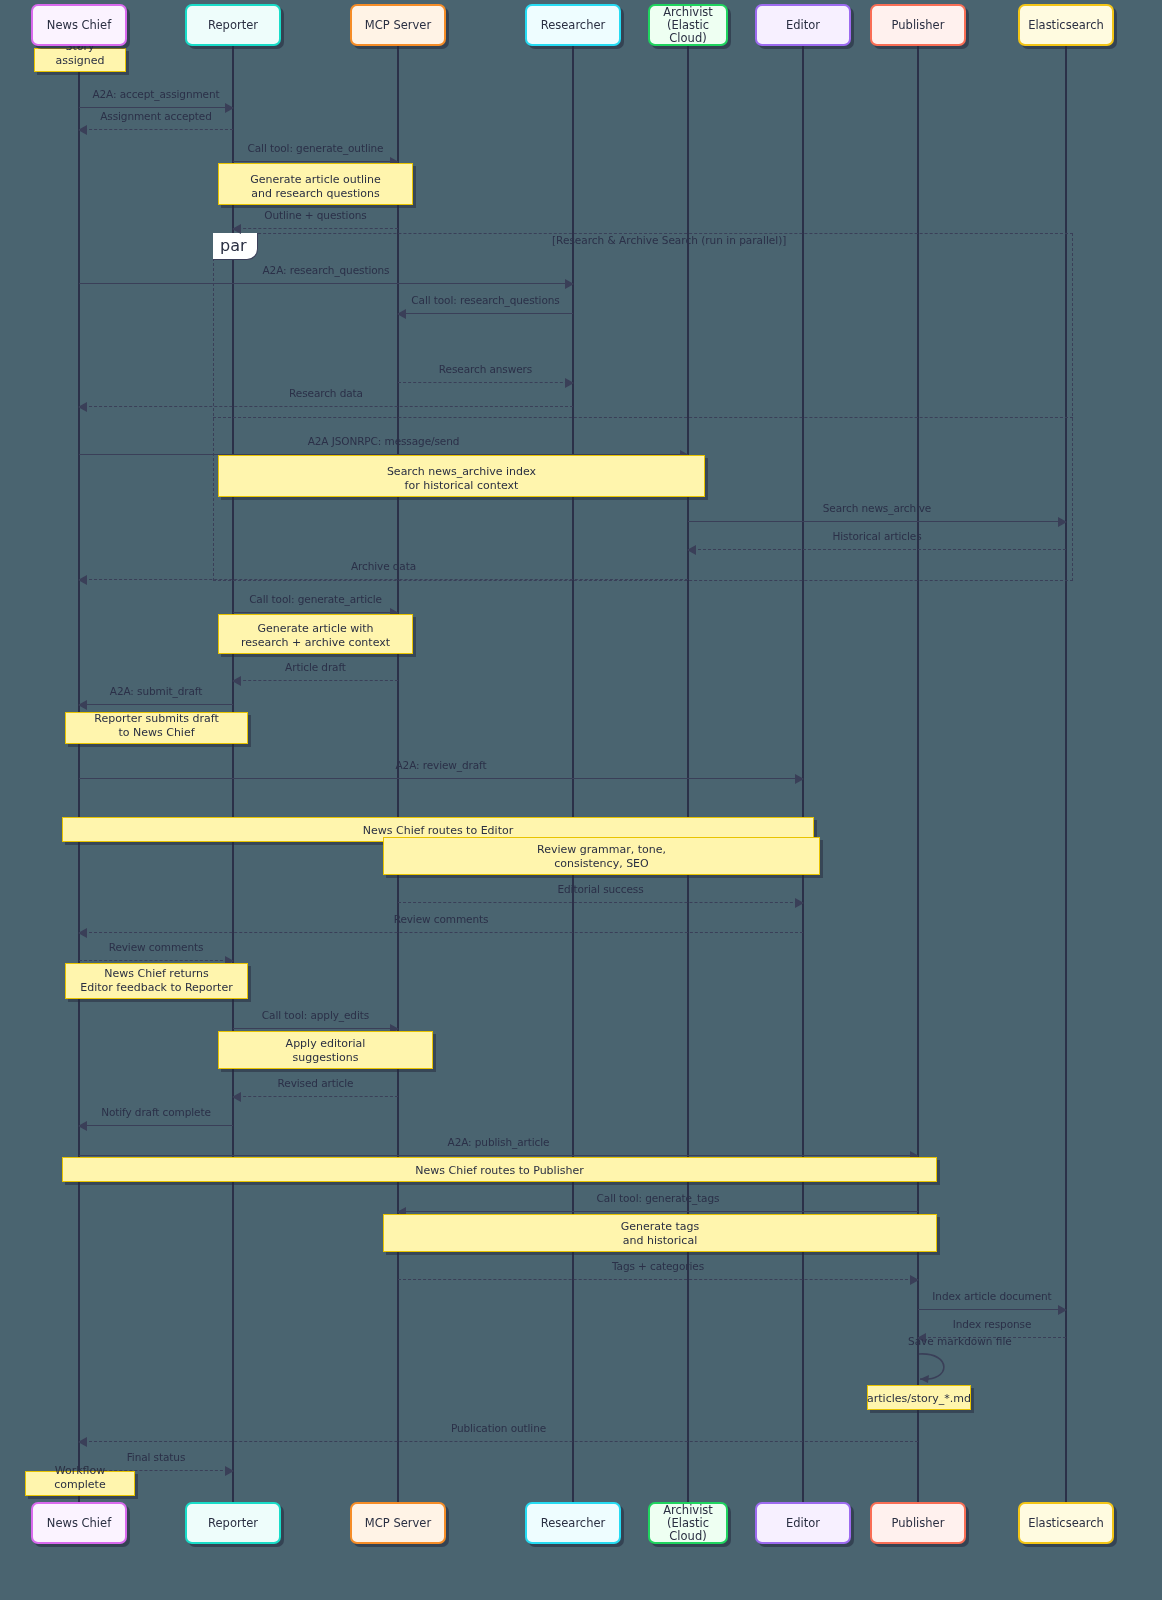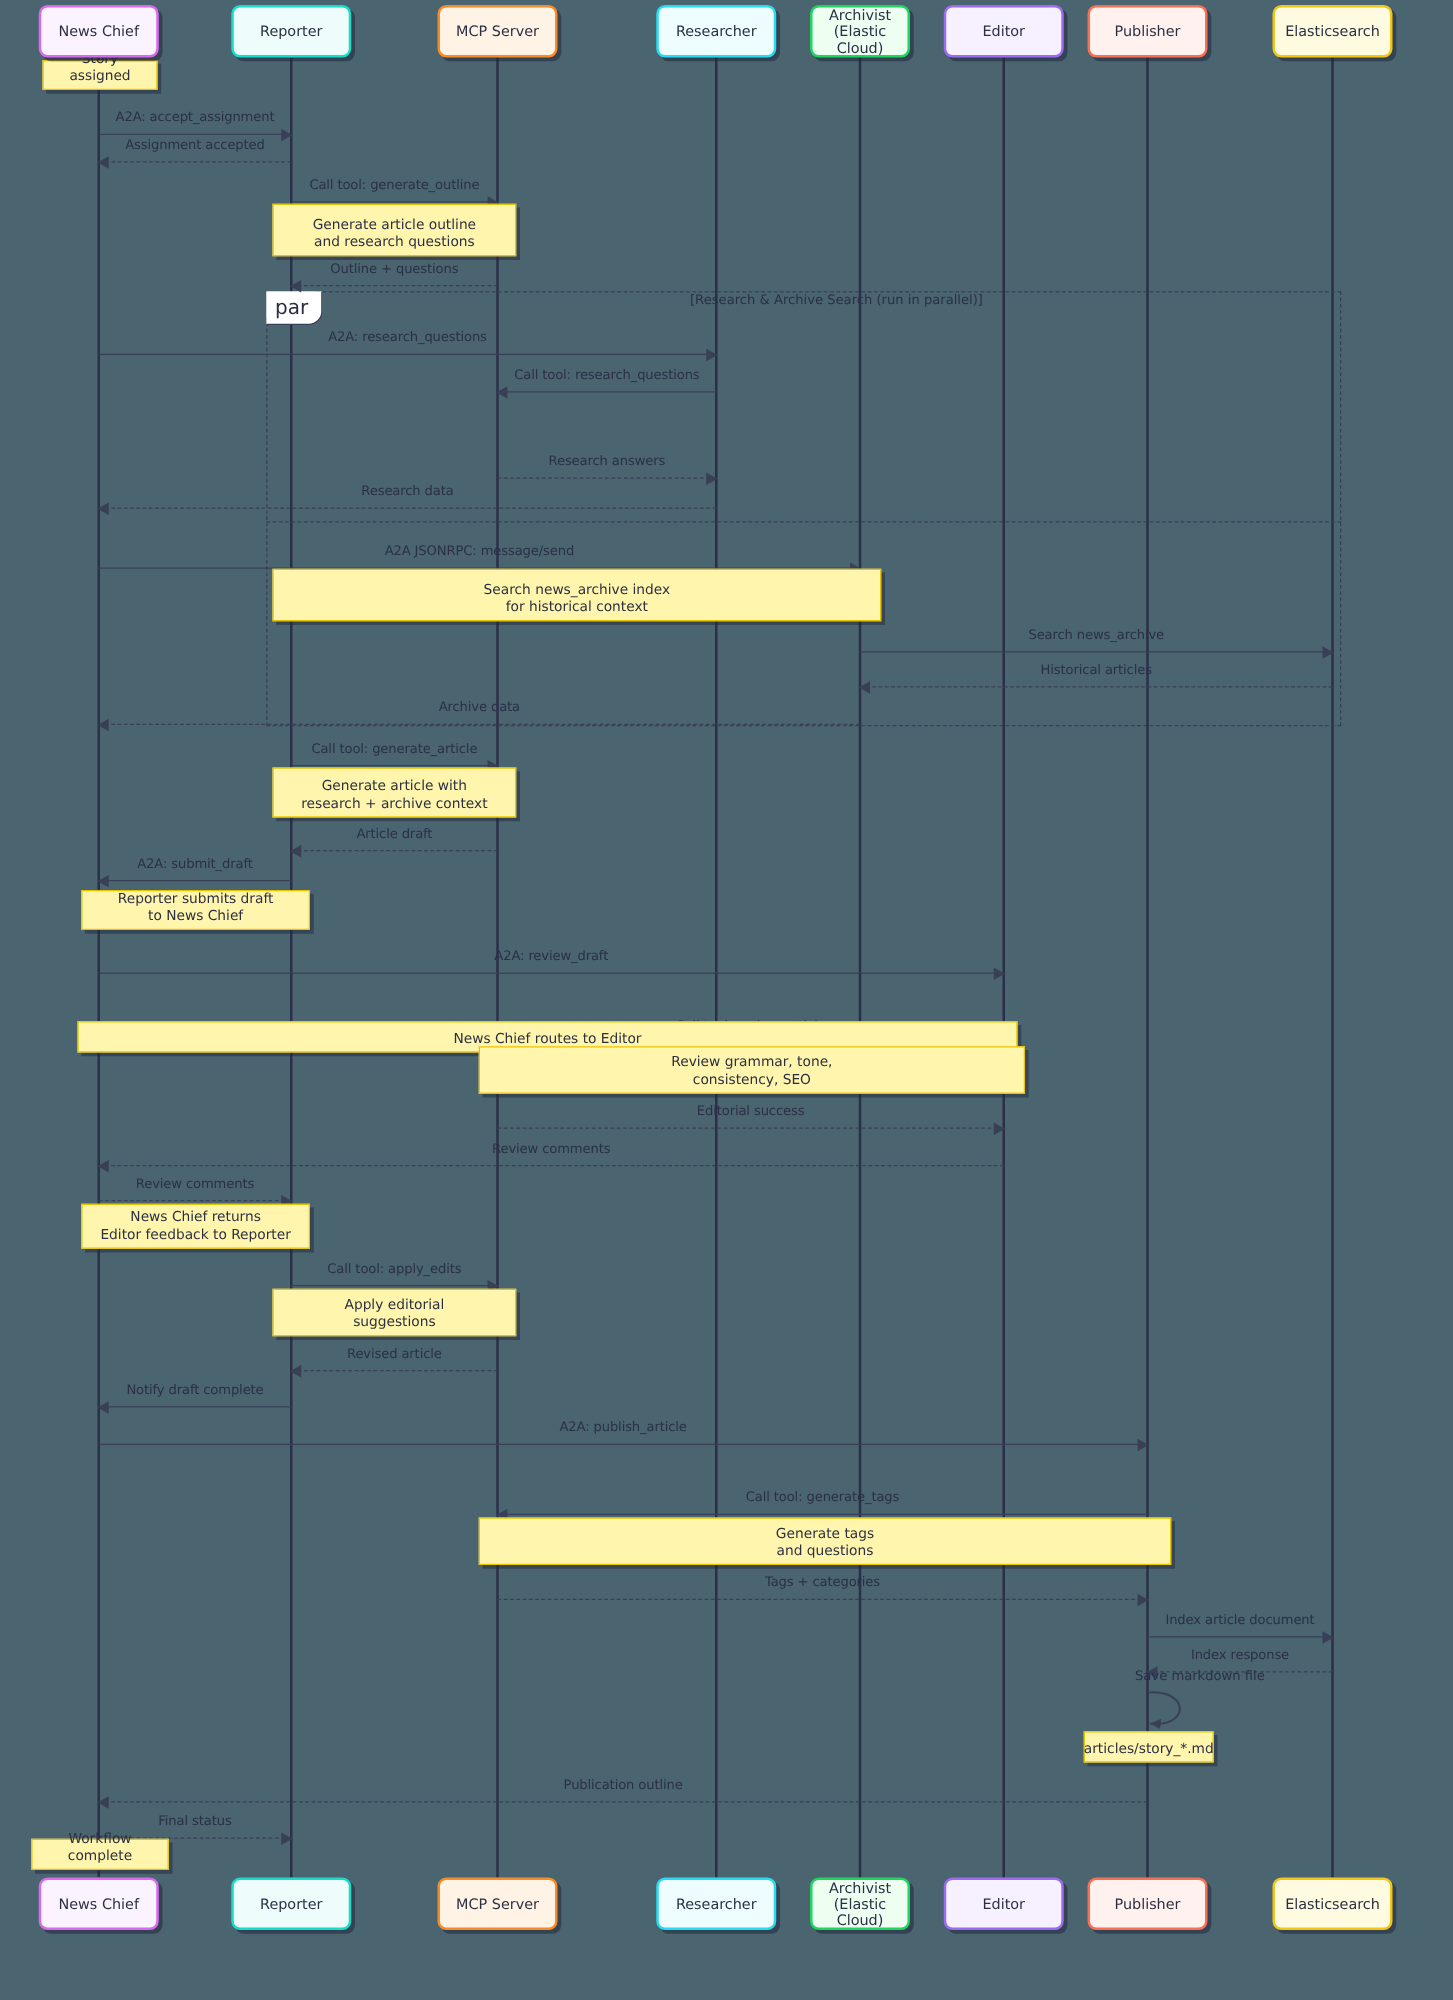--- a/index.html
+++ b/index.html
@@ -332,30 +332,35 @@
         <div>Review grammar, tone,</div>
         <div>consistency, SEO</div>
       </div>
     </div>
     <div class="note" style="left: 65px; top: 963px; width: 183px; height: 36px;">
       <div>
         <div>News Chief returns</div>
         <div>Editor feedback to Reporter</div>
       </div>
     </div>
-    <div class="note" style="left: 218px; top: 1031px; width: 195px; height: 38px;">
+    <div class="note" style="left: 218px; top: 1031px; width: 215px; height: 38px;">
       <div>
         <div>Apply editorial</div>
         <div>suggestions</div>
       </div>
     </div>
+    <div class="note" style="left: 62px; top: 1157px; width: 875px; height: 25px;">
+      <div>
+        <div>News Chief routes to Publisher</div>
+      </div>
+    </div>
     <div class="note" style="left: 383px; top: 1214px; width: 554px; height: 38px;">
       <div>
         <div>Generate tags</div>
-        <div>and questions</div>
+        <div>and historical</div>
       </div>
     </div>
     <div class="note" style="left: 867px; top: 1385px; width: 104px; height: 25px;">
       <div>
         <div>articles/story_*.md</div>
       </div>
     </div>
     <div class="note" style="left: 25px; top: 1471px; width: 110px; height: 25px;">
       <div>
         <div>Workflow complete</div>

